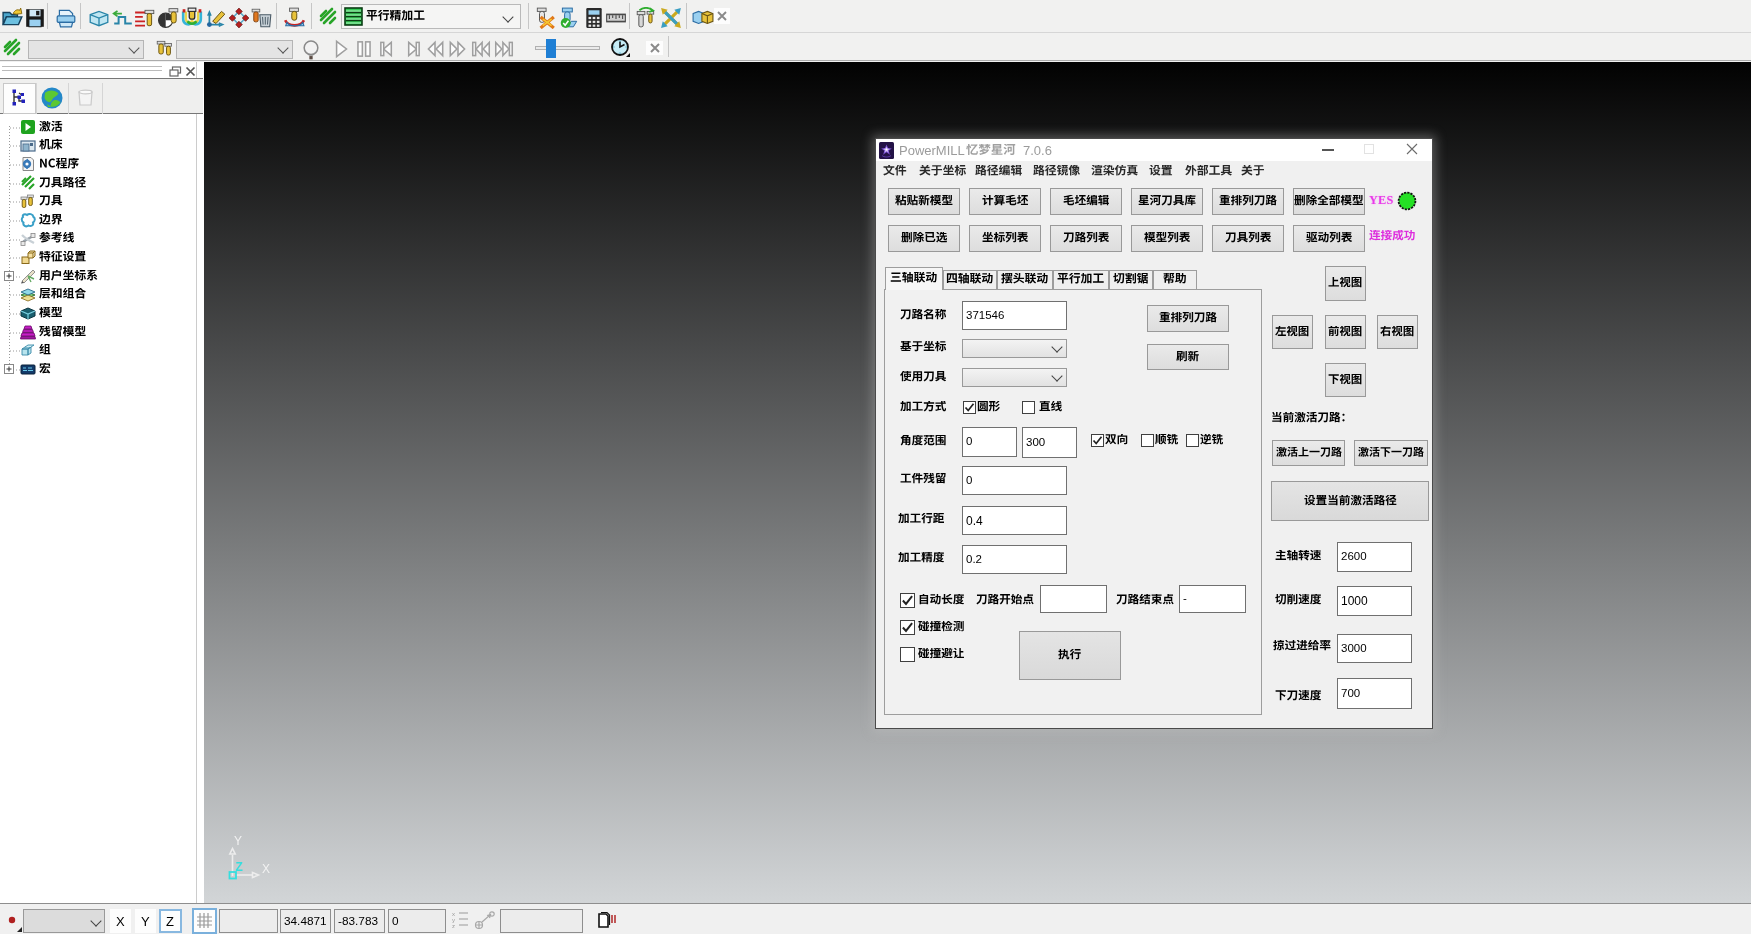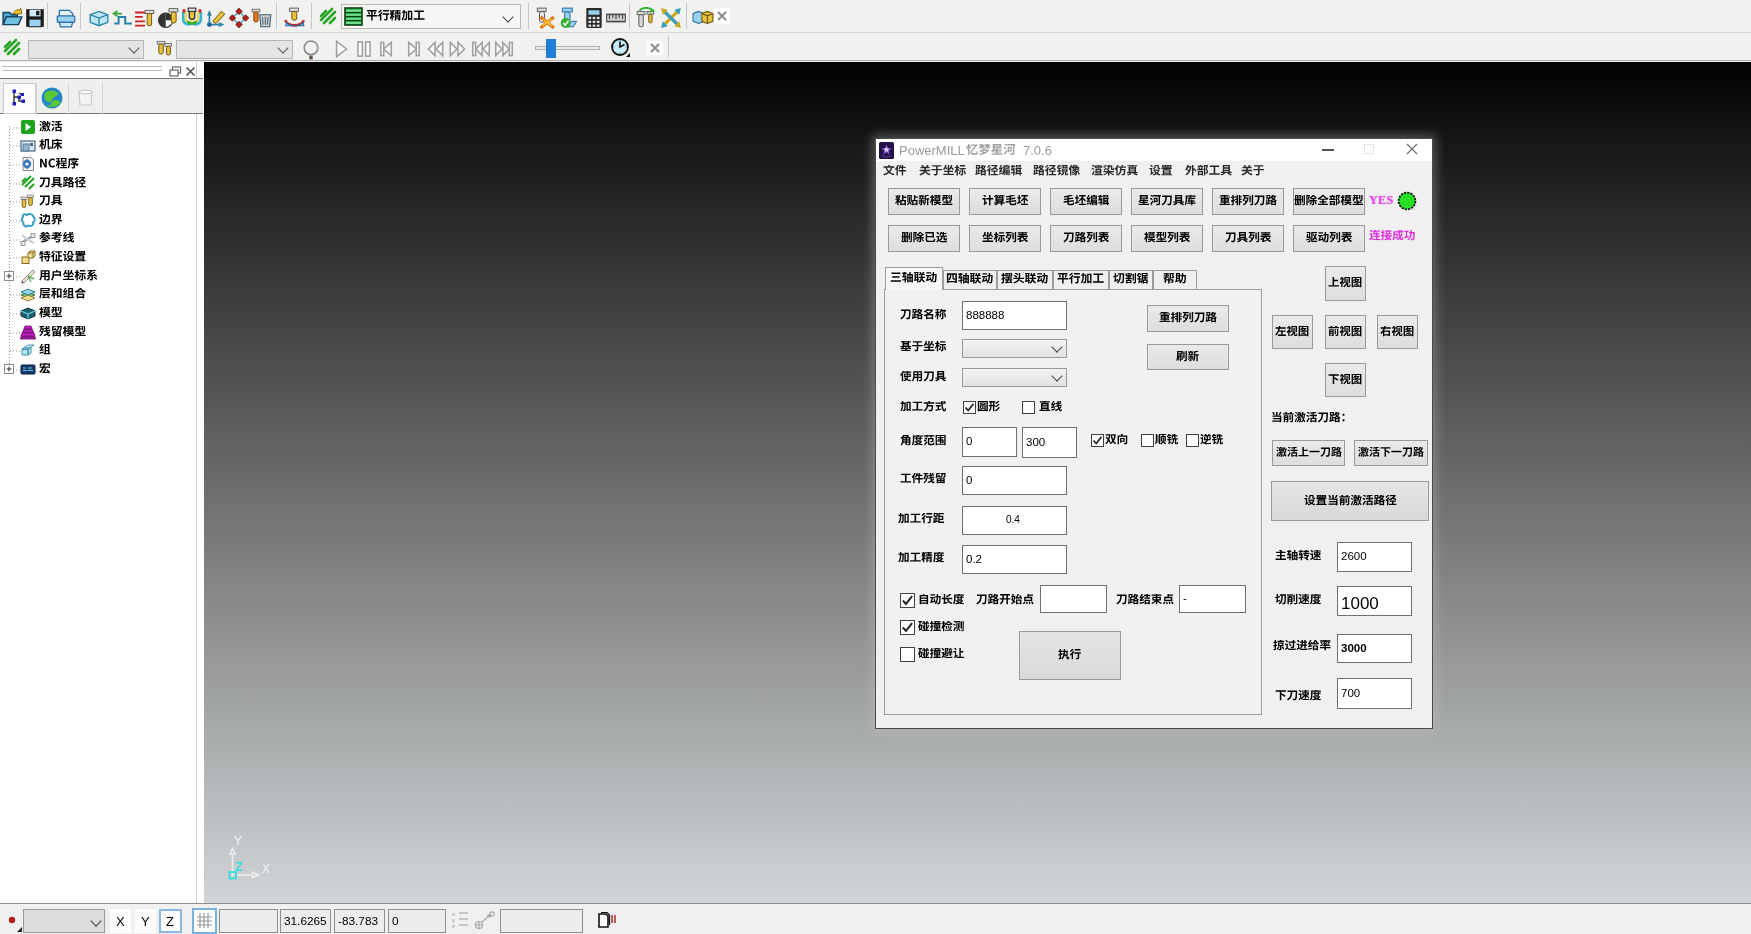--- a/index.html
+++ b/index.html
@@ -554,21 +554,21 @@
     <div class="abs" style="left:159px;top:909px;width:23px;height:24px;background:#fdfdfd;border:2px solid #88b8e0"></div>
     <div class="lat" style="left:166.0px;top:915.0px;font-size:13.0px;font-weight:normal;">Z</div>
     <div class="abs" style="left:192px;top:908px;width:25px;height:26px;background:#fdfdfd;border:2px solid #7ab0dc"></div>
     <svg class="abs" style="left:196px;top:912px" width="17" height="17" viewBox="0 0 17 17">
 <g stroke="#9a9a9a" stroke-width="1.2">
         <path d="M1 5 L16 5 M1 9 L16 9 M1 13 L16 13 M4 1 L4 16 M8 1 L8 16 M12 1 L12 16"></path>
       </g>
     </svg>
     <div class="abs" style="left:219px;top:909px;width:59px;height:24px;background:#ececec;border:1px solid #8e8e8e"></div>
     <div class="abs" style="left:280px;top:909px;width:51px;height:24px;background:#ececec;border:1px solid #8e8e8e"></div>
-    <div class="lat" style="left:284.0px;top:915.5px;font-size:11.8px;font-weight:normal;">31.6265</div>
+    <div class="lat" style="left:284.0px;top:915.5px;font-size:11.8px;font-weight:normal;">34.4871</div>
     <div class="abs" style="left:334px;top:909px;width:51px;height:24px;background:#ececec;border:1px solid #8e8e8e"></div>
     <div class="lat" style="left:338.0px;top:915.5px;font-size:11.8px;font-weight:normal;">-83.783</div>
     <div class="abs" style="left:388px;top:909px;width:58px;height:24px;background:#ececec;border:1px solid #8e8e8e"></div>
     <div class="lat" style="left:392.0px;top:915.5px;font-size:11.8px;font-weight:normal;">0</div>
     <svg class="abs" style="left:452px;top:910px" width="17" height="18" viewBox="0 0 17 18">
 <g stroke="#9a9a9a" stroke-width="1.1">
         <path d="M7 3 L16 3 M7 9 L16 9 M7 15 L16 15"></path>
       </g>
 <text x="0" y="6" font-size="6" fill="#9a9a9a" font-family="Liberation Sans">x</text>
 <text x="0" y="12" font-size="6" fill="#9a9a9a" font-family="Liberation Sans">y</text>
@@ -849,21 +849,21 @@
     </div>
     <div class="zt" style="left:900.0px;top:309.0px">
       <svg class="z " style="width:46px;height:13px" viewBox="0 0 46 13" fill="#000">
         <use href="#g13" transform="translate(0.0 9.3) scale(0.011600)"></use>
         <use href="#g15" transform="translate(11.6 9.3) scale(0.011600)"></use>
         <use href="#g92" transform="translate(23.2 9.3) scale(0.011600)"></use>
         <use href="#g93" transform="translate(34.8 9.3) scale(0.011600)"></use>
       </svg>
     </div>
     <div class="inp" style="left:962px;top:301px;width:105px;height:29px"></div>
-    <div class="lat" style="left:966.0px;top:309.8px;font-size:11.5px;font-weight:normal;">888888</div>
+    <div class="lat" style="left:966.0px;top:309.8px;font-size:11.5px;font-weight:normal;">371546</div>
     <div class="btn" style="left:1147px;top:305px;width:82px;height:27px;background:linear-gradient(#eaeaea,#dddddd);border-color:#999"></div>
     <div class="zt" style="left:1159.0px;top:312.2px">
       <svg class="z " style="width:58px;height:13px" viewBox="0 0 58 13" fill="#000">
         <use href="#g66" transform="translate(0.0 9.3) scale(0.011600)"></use>
         <use href="#g67" transform="translate(11.6 9.3) scale(0.011600)"></use>
         <use href="#g68" transform="translate(23.2 9.3) scale(0.011600)"></use>
         <use href="#g13" transform="translate(34.8 9.3) scale(0.011600)"></use>
         <use href="#g15" transform="translate(46.4 9.3) scale(0.011600)"></use>
       </svg>
     </div>
@@ -967,21 +967,21 @@
     <div class="lat" style="left:966.0px;top:474.8px;font-size:11.5px;font-weight:normal;">0</div>
     <div class="zt" style="left:898.0px;top:513.0px">
       <svg class="z " style="width:46px;height:13px" viewBox="0 0 46 13" fill="#000">
         <use href="#g3" transform="translate(0.0 9.3) scale(0.011600)"></use>
         <use href="#g4" transform="translate(11.6 9.3) scale(0.011600)"></use>
         <use href="#g1" transform="translate(23.2 9.3) scale(0.011600)"></use>
         <use href="#g111" transform="translate(34.8 9.3) scale(0.011600)"></use>
       </svg>
     </div>
     <div class="inp" style="left:962px;top:506px;width:105px;height:29px"></div>
-    <div class="lat" style="left:966.0px;top:514.8px;font-size:10px;font-weight:normal;margin-left:40px;">0.4</div>
+    <div class="lat" style="left:966.0px;top:514.8px;font-size:12px;font-weight:normal;">0.4</div>
     <div class="zt" style="left:898.0px;top:552.0px">
       <svg class="z " style="width:46px;height:13px" viewBox="0 0 46 13" fill="#000">
         <use href="#g3" transform="translate(0.0 9.3) scale(0.011600)"></use>
         <use href="#g4" transform="translate(11.6 9.3) scale(0.011600)"></use>
         <use href="#g2" transform="translate(23.2 9.3) scale(0.011600)"></use>
         <use href="#g103" transform="translate(34.8 9.3) scale(0.011600)"></use>
       </svg>
     </div>
     <div class="inp" style="left:962px;top:545px;width:105px;height:29px"></div>
     <div class="lat" style="left:966.0px;top:553.8px;font-size:11.5px;font-weight:normal;">0.2</div>
@@ -1144,32 +1144,32 @@
     <div class="lat" style="left:1341.0px;top:551.2px;font-size:11.5px;font-weight:normal;">2600</div>
     <div class="zt" style="left:1275.0px;top:594.0px">
       <svg class="z " style="width:46px;height:13px" viewBox="0 0 46 13" fill="#000">
         <use href="#g87" transform="translate(0.0 9.3) scale(0.011600)"></use>
         <use href="#g139" transform="translate(11.6 9.3) scale(0.011600)"></use>
         <use href="#g138" transform="translate(23.2 9.3) scale(0.011600)"></use>
         <use href="#g103" transform="translate(34.8 9.3) scale(0.011600)"></use>
       </svg>
     </div>
     <div class="inp" style="left:1337px;top:586px;width:75px;height:30px"></div>
-    <div class="lat" style="left:1341.0px;top:595.2px;font-size:17px;font-weight:normal;">1000</div>
+    <div class="lat" style="left:1341.0px;top:595.2px;font-size:12px;font-weight:normal;">1000</div>
     <div class="zt" style="left:1273.0px;top:640.0px">
       <svg class="z " style="width:58px;height:13px" viewBox="0 0 58 13" fill="#000">
         <use href="#g140" transform="translate(0.0 9.3) scale(0.011600)"></use>
         <use href="#g141" transform="translate(11.6 9.3) scale(0.011600)"></use>
         <use href="#g142" transform="translate(23.2 9.3) scale(0.011600)"></use>
         <use href="#g143" transform="translate(34.8 9.3) scale(0.011600)"></use>
         <use href="#g144" transform="translate(46.4 9.3) scale(0.011600)"></use>
       </svg>
     </div>
     <div class="inp" style="left:1337px;top:634px;width:75px;height:29px"></div>
-    <div class="lat" style="left:1341.0px;top:642.8px;font-size:11.5px;font-weight:bold;">3000</div>
+    <div class="lat" style="left:1341.0px;top:642.8px;font-size:11.5px;font-weight:normal;">3000</div>
     <div class="zt" style="left:1275.0px;top:690.0px">
       <svg class="z " style="width:46px;height:13px" viewBox="0 0 46 13" fill="#000">
         <use href="#g132" transform="translate(0.0 9.3) scale(0.011600)"></use>
         <use href="#g13" transform="translate(11.6 9.3) scale(0.011600)"></use>
         <use href="#g138" transform="translate(23.2 9.3) scale(0.011600)"></use>
         <use href="#g103" transform="translate(34.8 9.3) scale(0.011600)"></use>
       </svg>
     </div>
     <div class="inp" style="left:1337px;top:678px;width:75px;height:31px"></div>
     <div class="lat" style="left:1341.0px;top:687.8px;font-size:11.5px;font-weight:normal;">700</div>

